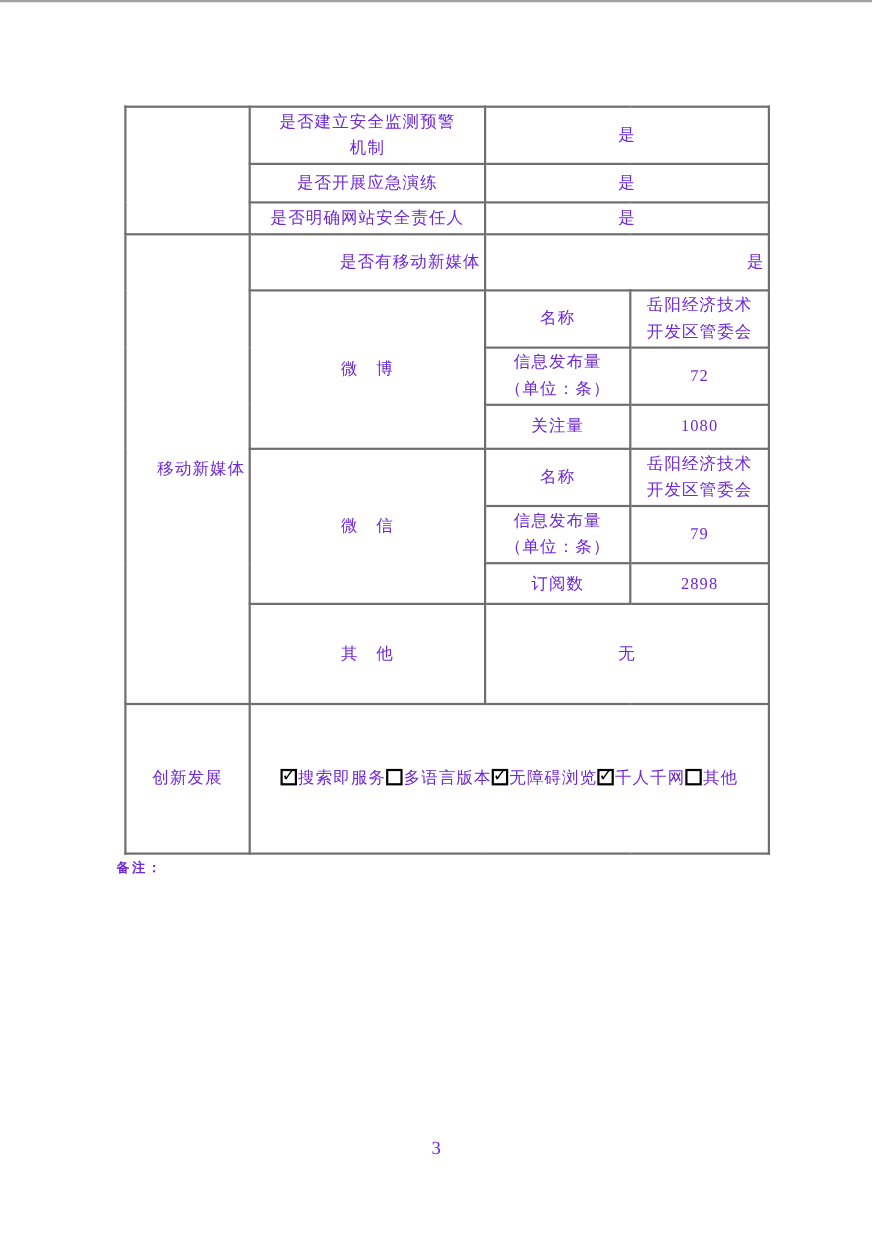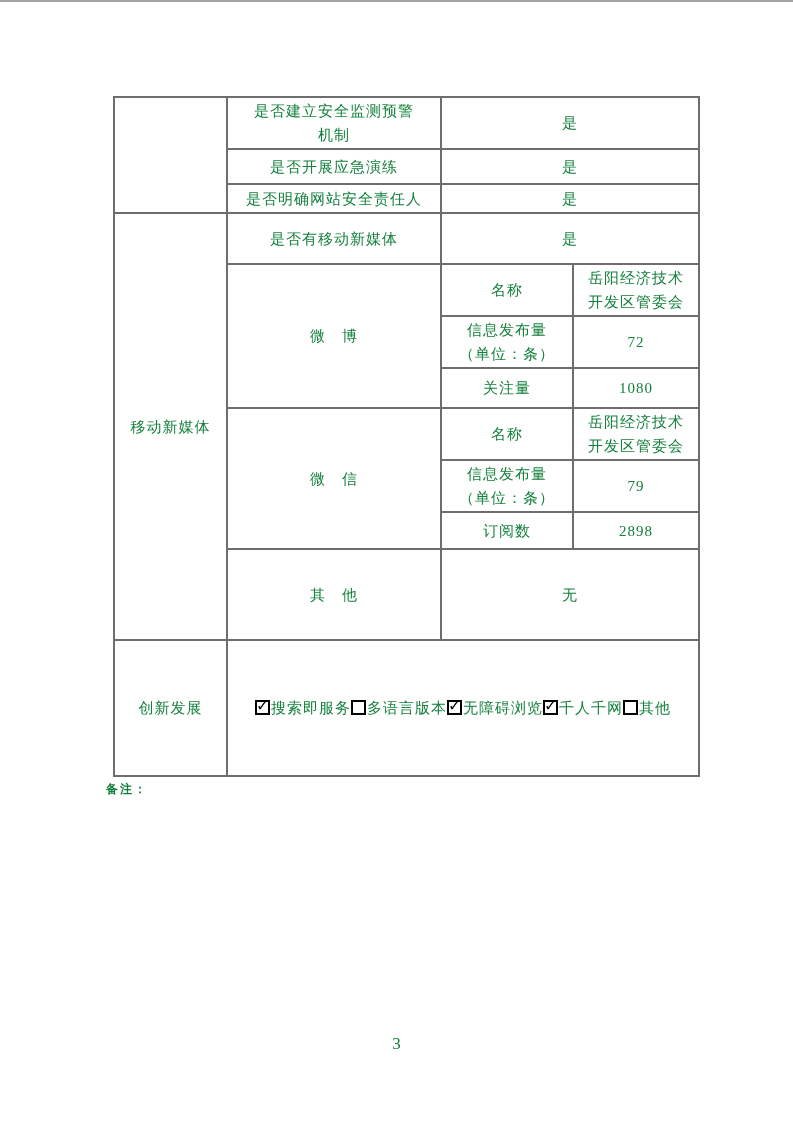--- a/index.html
+++ b/index.html
@@ -2,21 +2,21 @@
 <html><head>
 <meta charset="utf-8">
 <style>
   html, body { margin: 0; padding: 0; background: #ffffff; }
   .page {
     position: relative;
     width: 793px;
     height: 1122px;
     background: #ffffff;
     font-family: "Liberation Serif", "DejaVu Serif", serif;
-    color: #15803d;
+    color: #6d28d9;
     overflow: hidden;
   }
   .top-edge {
     position: absolute;
     top: 0; left: 0;
     width: 100%; height: 2px;
     background: #a2a2a2;
   }
   table.report {
     position: absolute;
@@ -33,21 +33,21 @@
     font-size: 15px;
     line-height: 24px;
     letter-spacing: 1px;
     padding: 1px 3px;
   }
   td.ml { white-space: pre-line; }
   td.group { letter-spacing: 2px; }
   tr.r1  td { height: 44px; }
   tr.r2  td { height: 31px; }
   tr.r3  td { height: 25px; }
-  tr.r4  td { height: 47px; }
+  tr.r4  td { height: 47px; text-align: right; }
   tr.r5  td { height: 48px; }
   tr.r6  td { height: 48px; }
   tr.r7  td { height: 36px; margin-top: 33px; }
   tr.r8  td { height: 48px; }
   tr.r9  td { height: 46px; }
   tr.r10 td { height: 33px; border-radius: 11px; }
   tr.r11 td { height: 87px; }
   tr.r12 td { height: 132px; text-align: center; }
   td.innov {
     font-size: 16px;

